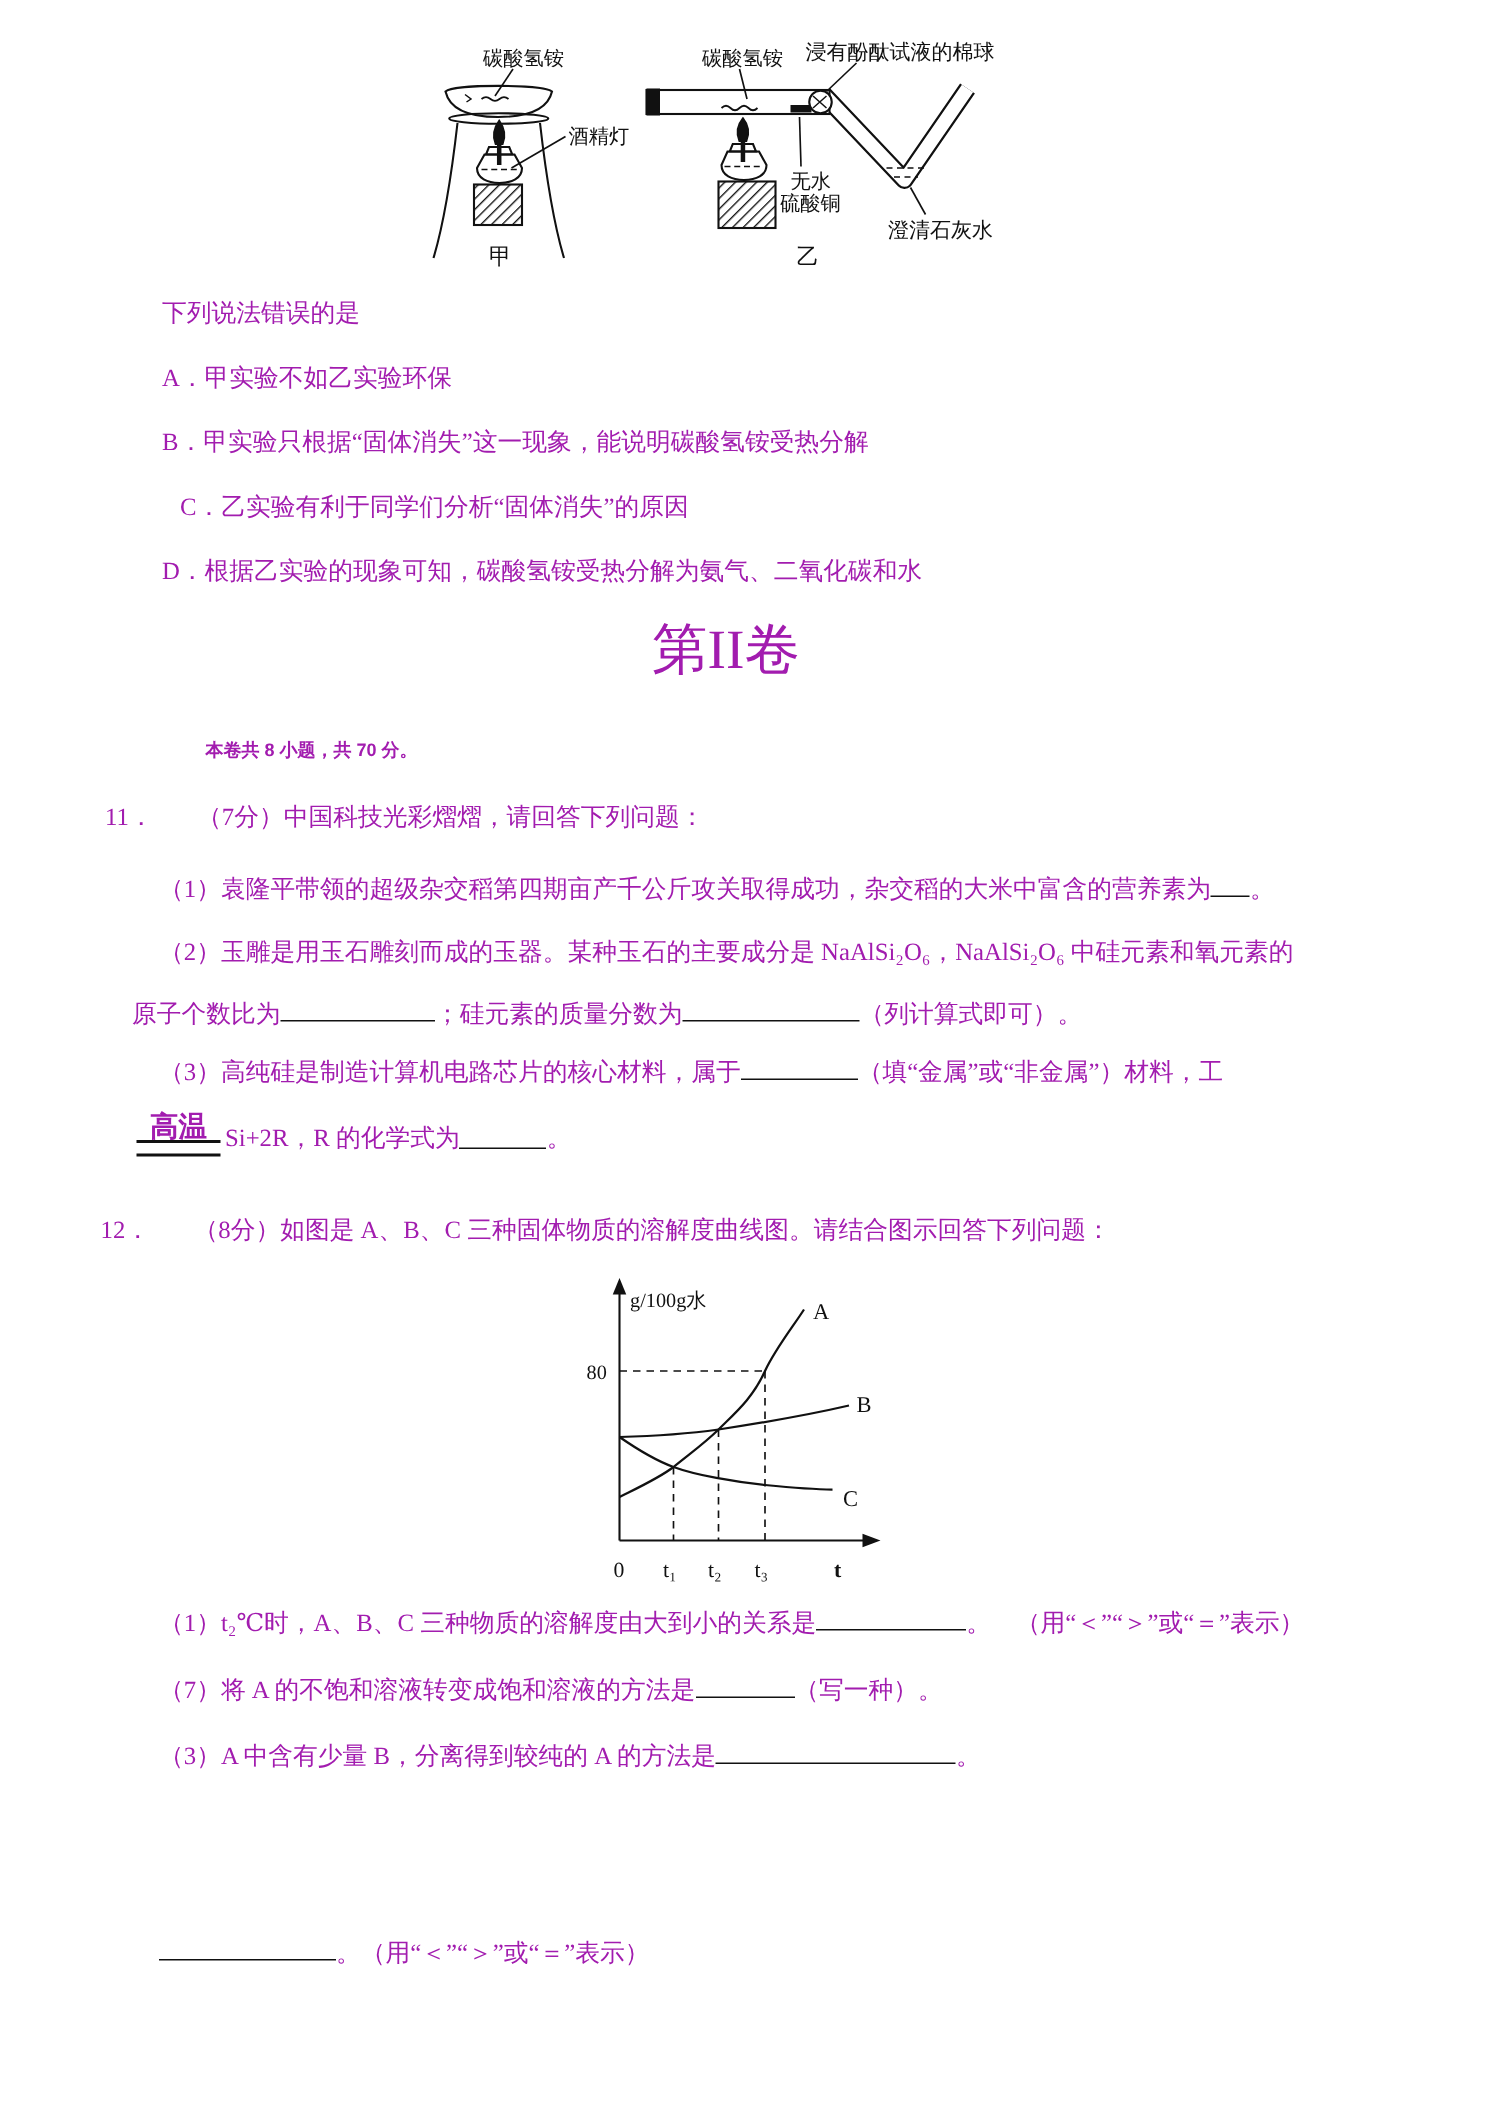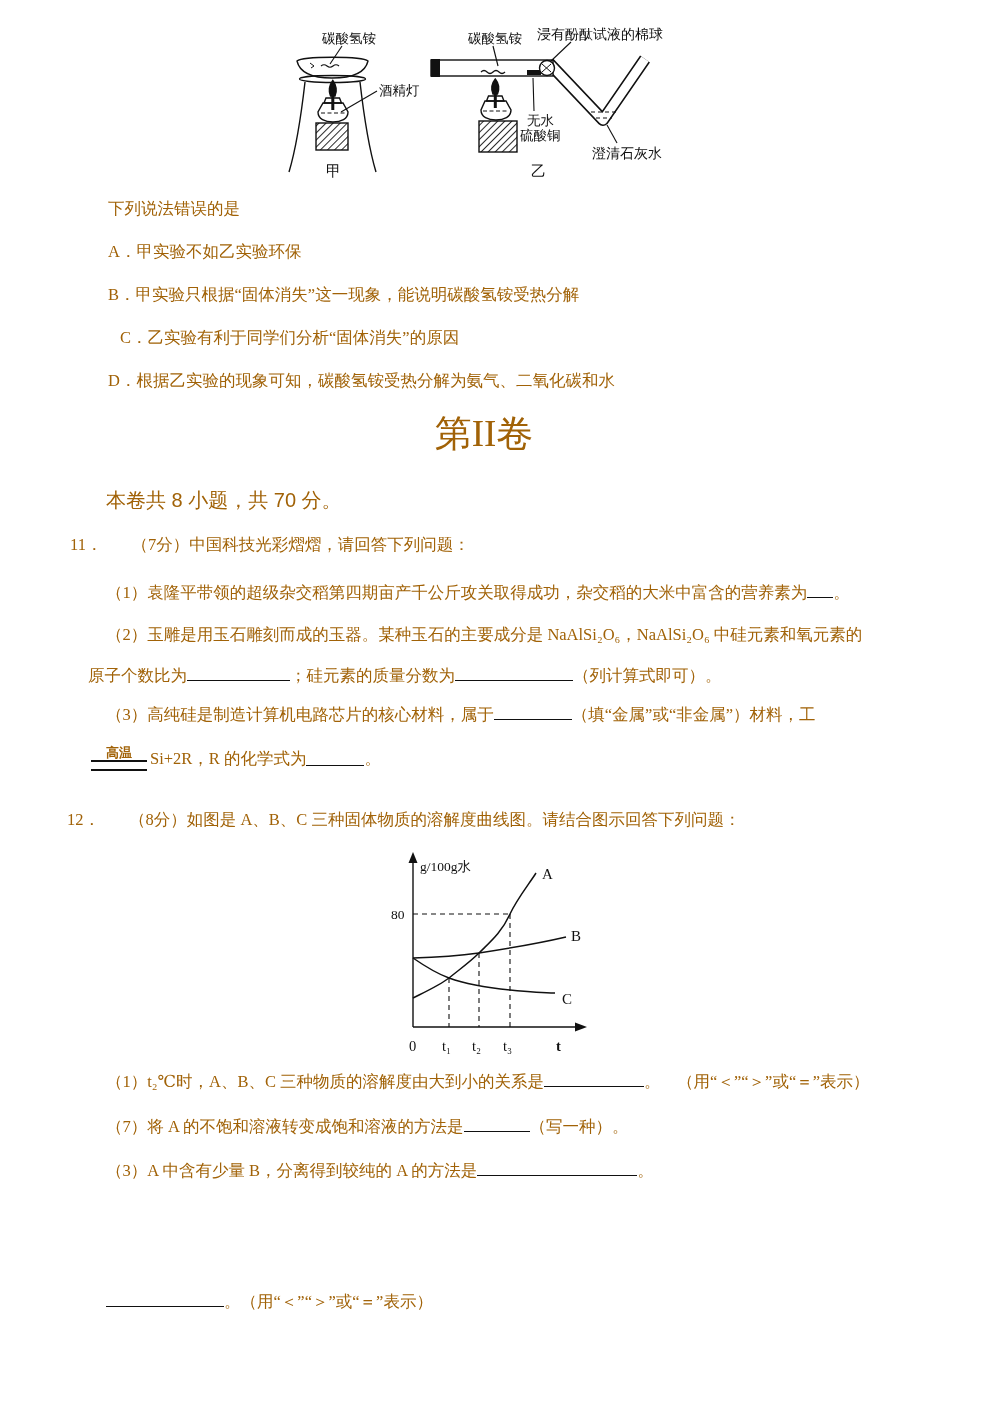--- a/index.html
+++ b/index.html
@@ -1,27 +1,27 @@
 <!DOCTYPE html>
 <html><head>
 <meta charset="utf-8">
 <style>
   html,body{margin:0;padding:0;background:#fff;}
-  .page{position:relative;width:992px;height:1403px;background:#ffffff;color:#a16207;
+  .page{position:relative;width:992px;height:1403px;background:#ffffff;color:#a21caf;
         font-family:"Liberation Serif","DejaVu Serif",serif;overflow:hidden;}
   .line{position:absolute;font-size:16.5px;line-height:23px;white-space:nowrap;text-align:center;}
   .blank{display:inline-block;border-bottom:1px solid #111;height:15px;vertical-align:baseline;}
   .sec-title{position:absolute;top:410px;left:0;width:968px;text-align:center;
              font-size:37px;line-height:48px;font-weight:400;}
-  .bold-hei{font-weight:normal;font-family:"Liberation Sans","DejaVu Sans",sans-serif;font-size:20px;}
+  .bold-hei{font-weight:bold;font-family:"Liberation Sans","DejaVu Sans",sans-serif;font-size:12px;margin-left:31px;}
   .qnum{display:inline-block;margin-right:29px;}
   .eqline{display:flex;align-items:center;}
   .rxn{display:flex;flex-direction:column;align-items:center;margin:0 3px;}
-  .rxn-cond{font-size:13px;line-height:13px;font-weight:bold;
-            font-family:Liberation Sans, sans-serif;}
+  .rxn-cond{font-size:19px;line-height:13px;font-weight:bold;
+            font-family:Liberation Mono, monospace;}
   .rxn-bar{width:56px;height:7px;border-top:2px solid #111;border-bottom:2px solid #111;margin-top:1px;}
   .fig{position:absolute;}
   svg text{fill:#111;stroke:none;font-family:"Liberation Serif","DejaVu Serif",serif;}
 </style>
 </head>
 <body>
 
 <div class="page">
 
   <svg class="fig" style="left:285px;top:22px;" width="405" height="158" viewBox="0 0 405 158">

